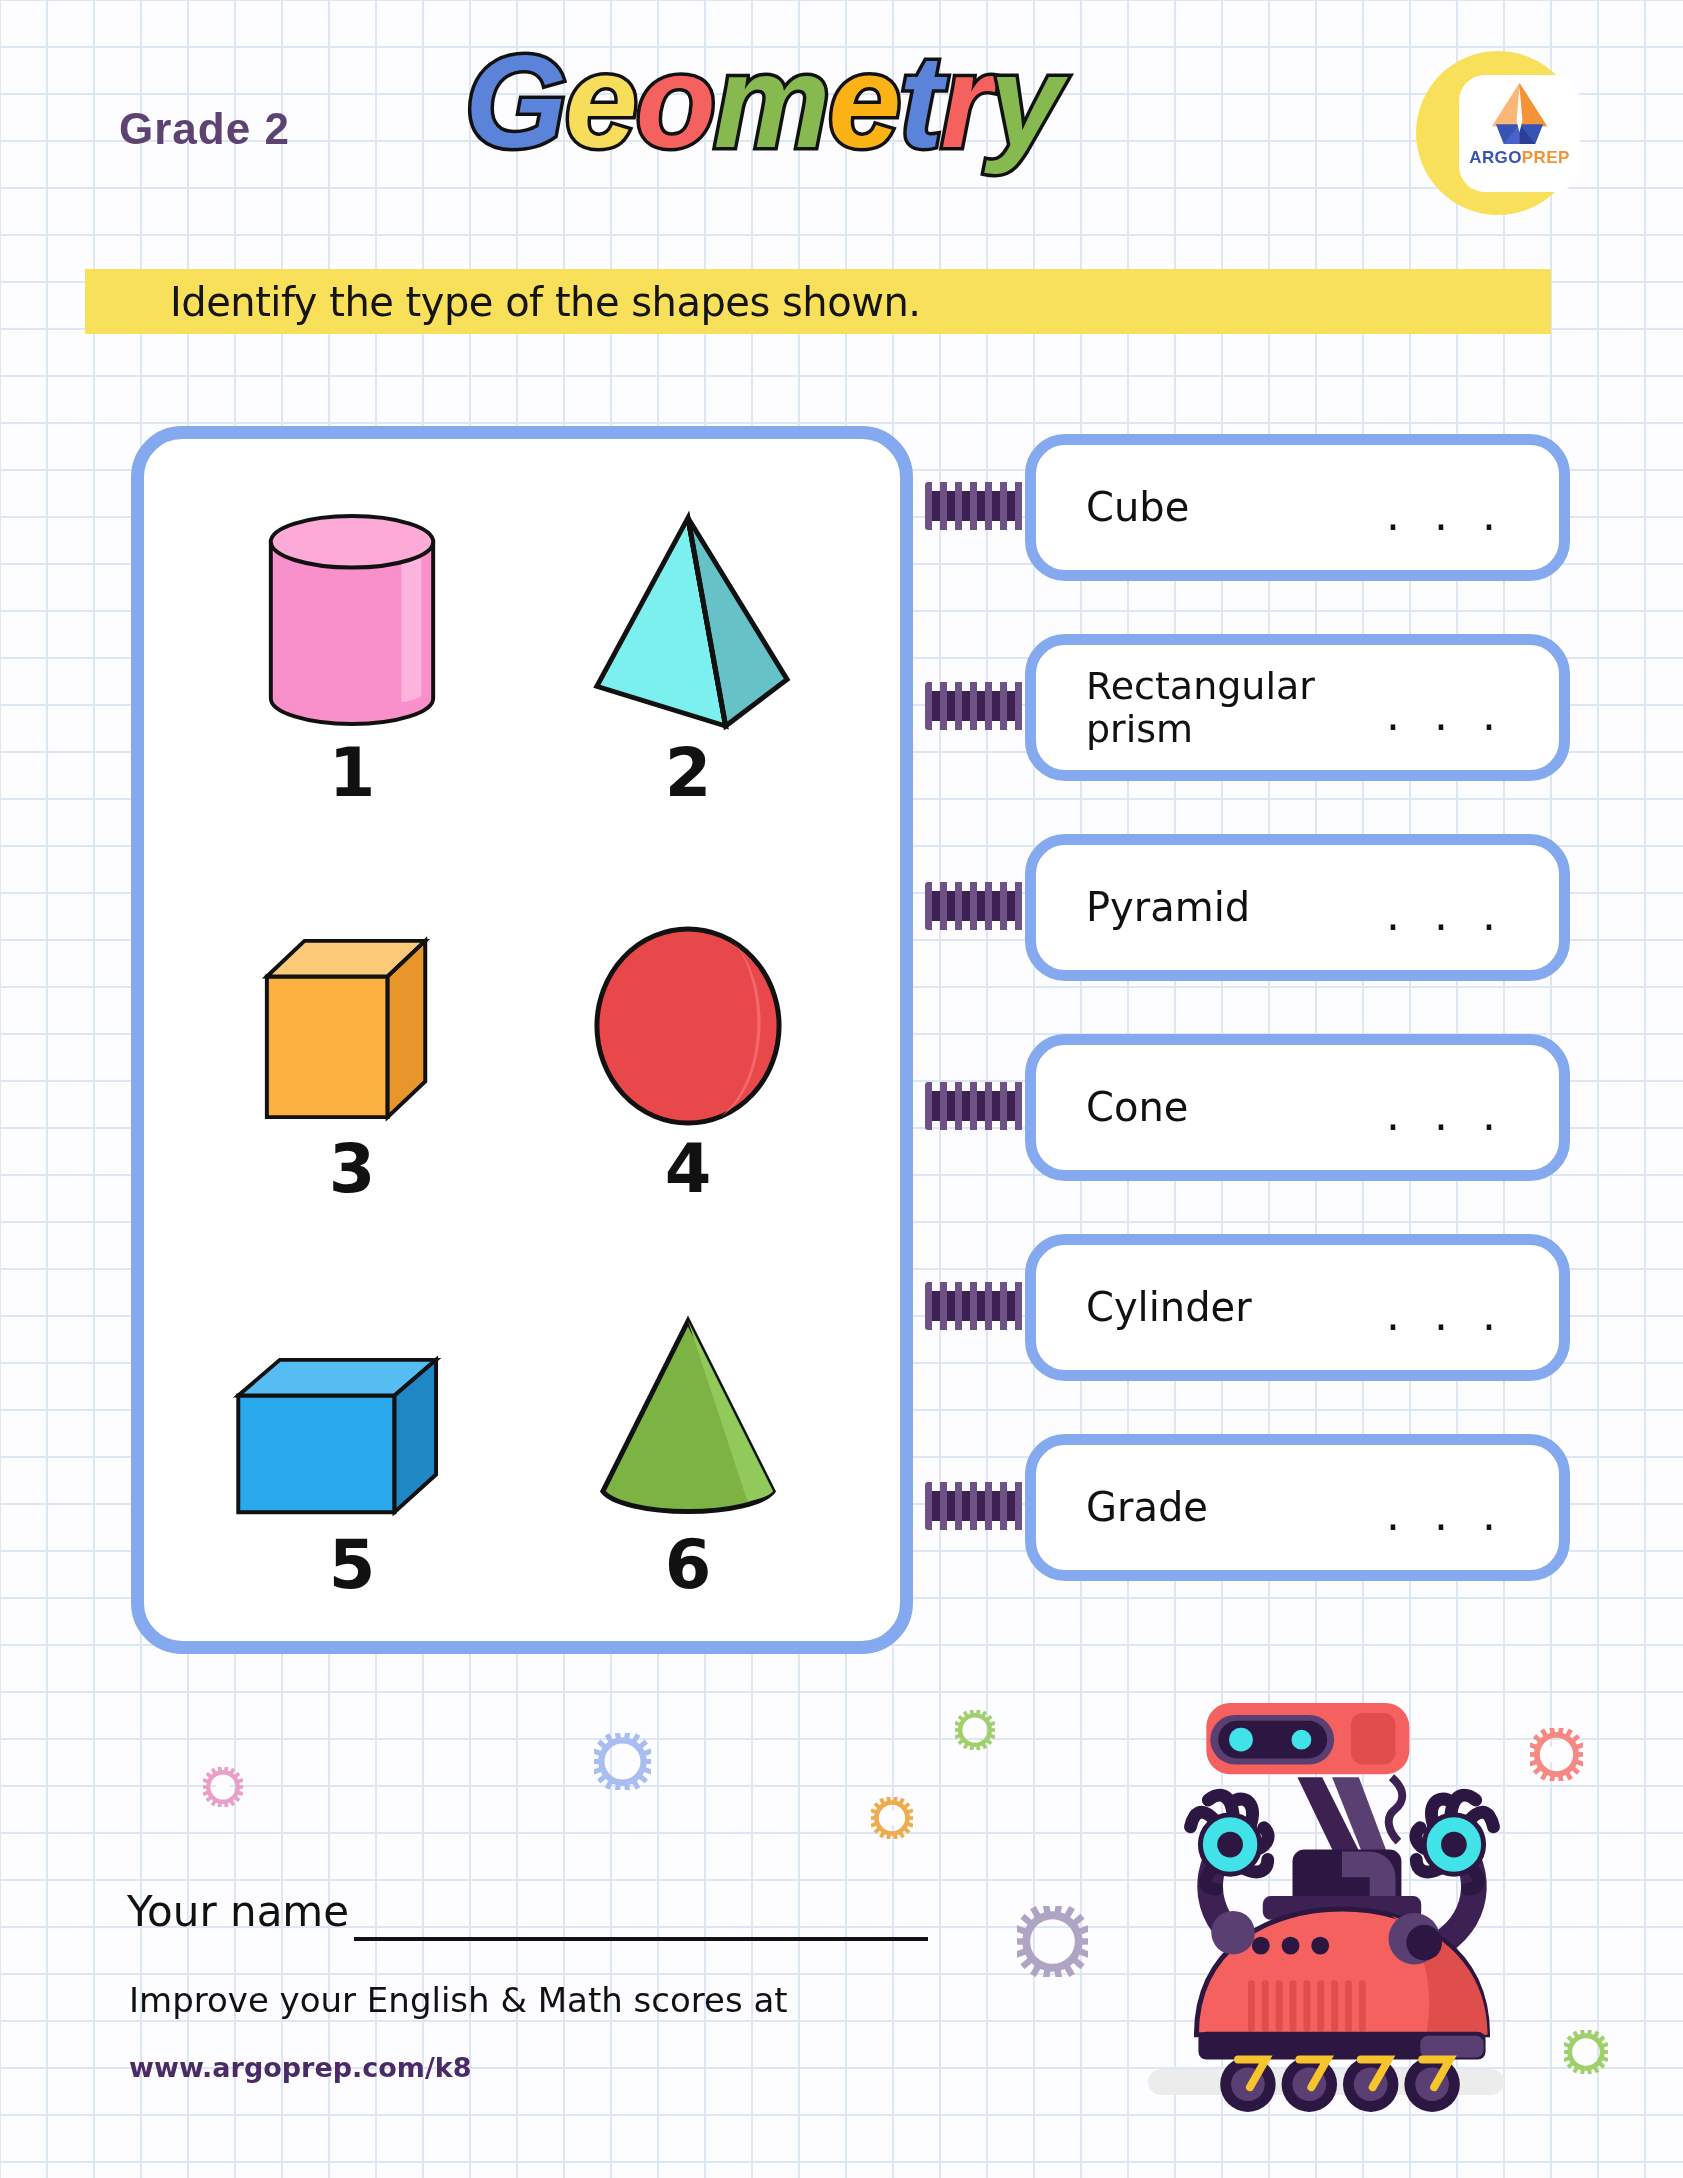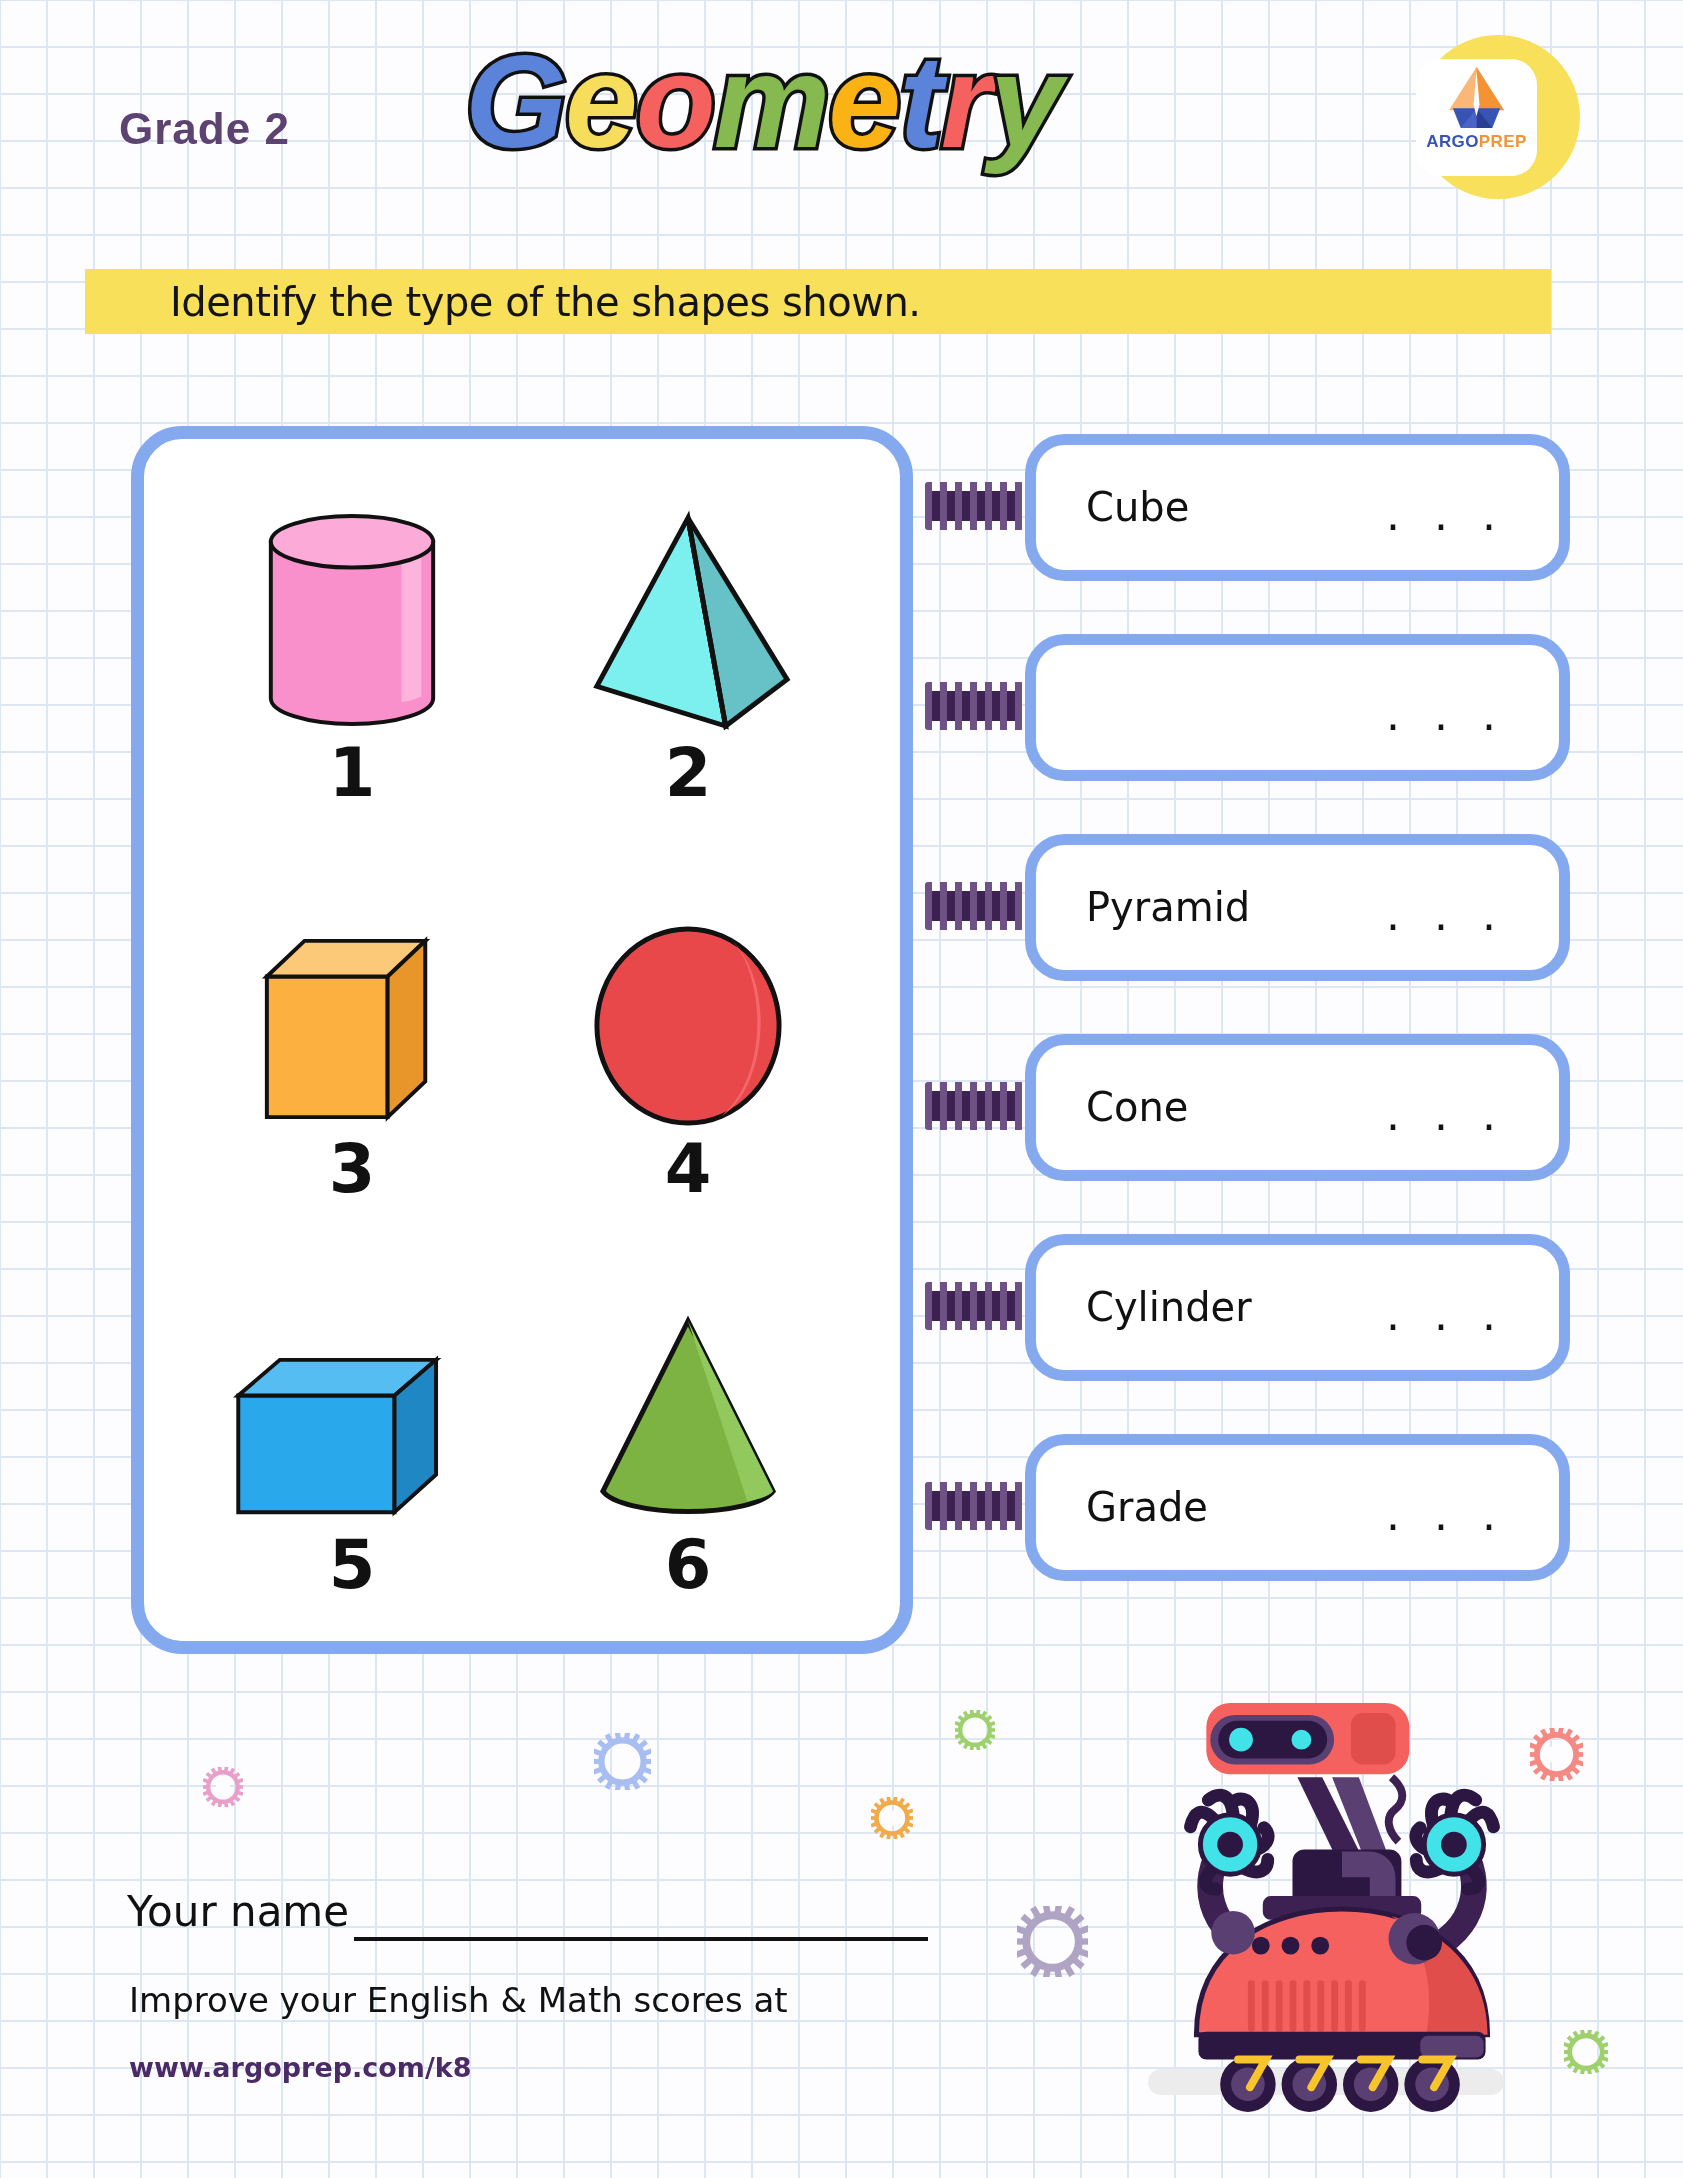--- a/index.html
+++ b/index.html
@@ -33,24 +33,24 @@
     text-decoration:underline;
   }
   .title span{
     display:inline-block;
     -webkit-text-stroke:7px #111111;
     paint-order:stroke fill;
   }
 
   
   .logo{
-    position:absolute;left:1416px;top:35px;
+    position:absolute;left:1416px;top:51px;
     width:164px;height:164px;border-radius:50%;
     background:#f8e05a;
-    display:flex;align-items:center;justify-content:flex-start;
+    display:flex;align-items:center;justify-content:flex-end;
   }
   .logo-badge{
     width:121px;height:117px;background:#ffffff;border-radius:26px;
     position:relative;display:flex;flex-direction:column;align-items:center;
     justify-content:flex-start;padding-top:6px;box-sizing:border-box;
   }
   .nib{position:relative;width:63px;height:65px;}
   .nib svg{display:block}
   .logo-text{font-size:17px;font-weight:bold;letter-spacing:0.4px;margin-top:2px;}
   .logo-text .a{color:#3754b5}
@@ -226,20 +226,21 @@
     </div>
 
   <div id="answers">
       <div class="spring" style="top: 491px;"></div>
       <div class="answer" style="top: 434px;">
         <div class="answer-label">Cube</div>
         <div class="answer-dots">. . .</div>
       </div>
       <div class="spring" style="top: 691px;"></div>
       <div class="answer two-line" style="top: 634px;">
+        <div class="answer-label">Rectangular prism</div>
         <div class="answer-dots">. . .</div>
       </div>
       <div class="spring" style="top: 891px;"></div>
       <div class="answer" style="top: 834px;">
         <div class="answer-label">Pyramid</div>
         <div class="answer-dots">. . .</div>
       </div>
       <div class="spring" style="top: 1091px;"></div>
       <div class="answer" style="top: 1034px;">
         <div class="answer-label">Cone</div>

